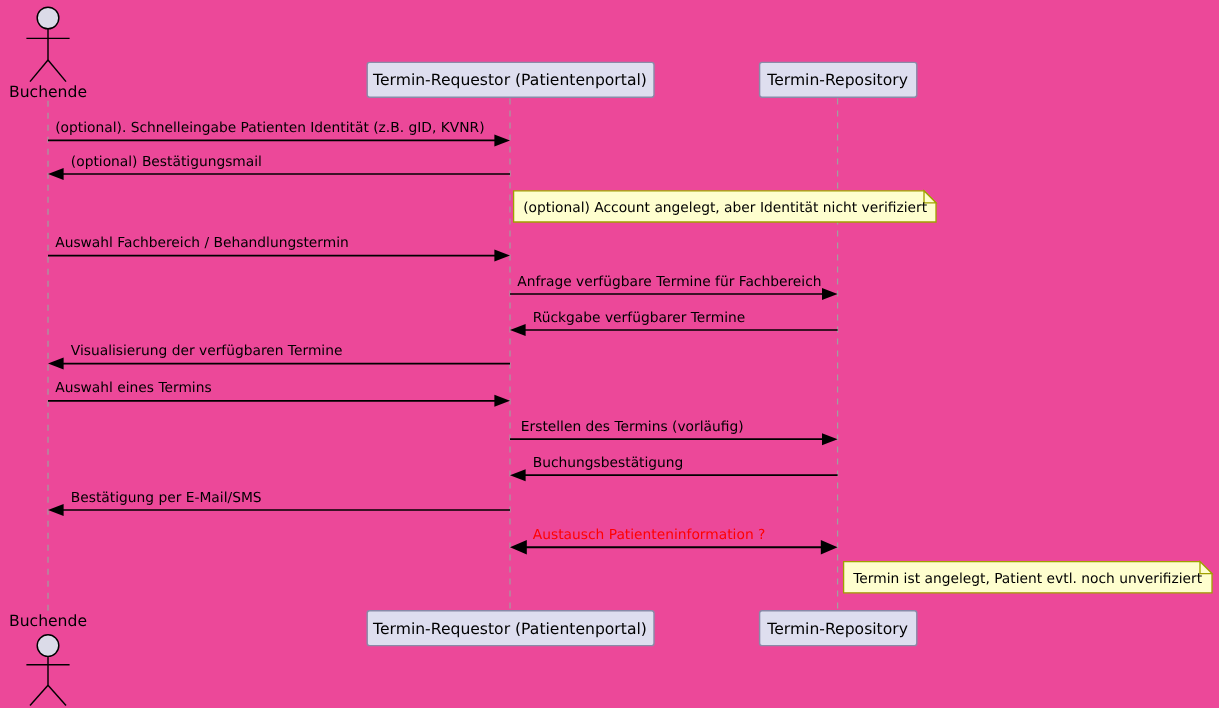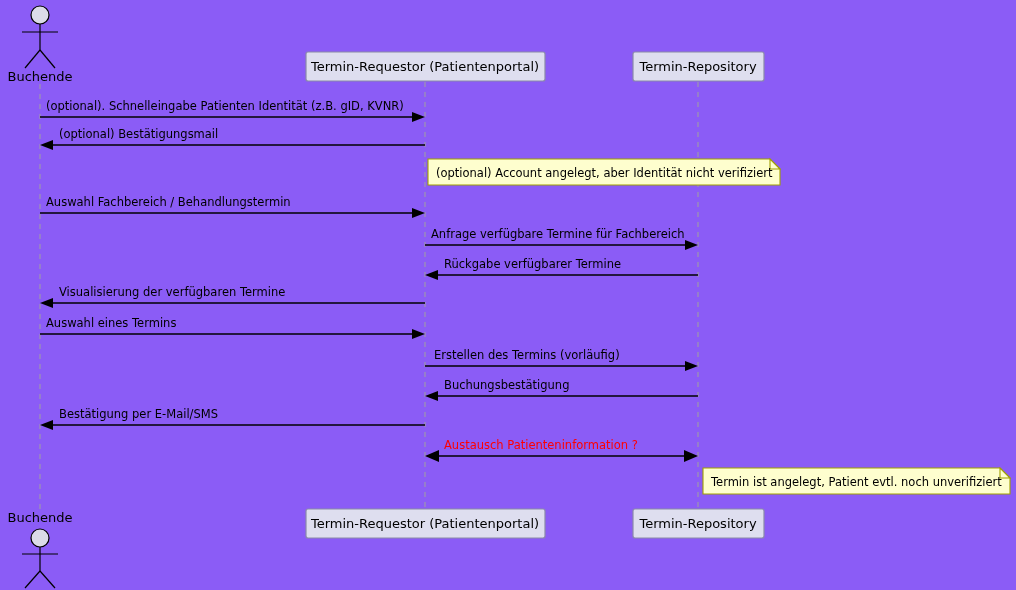--- a/index.html
+++ b/index.html
@@ -5,21 +5,21 @@
 <style>
   html, body {
     margin: 0;
     padding: 0;
     background: #FFFFFF;
   }
   #canvas {
     position: relative;
     width: 1016px;
     height: 590px;
-    background: #8b5cf6;
+    background: #ec4899;
     overflow: hidden;
     font-family: "DejaVu Sans", "Liberation Sans", sans-serif;
   }
   svg.diagram {
     position: absolute;
     left: 0;
     top: 0;
     width: 1016px;
     height: 590px;
   }

